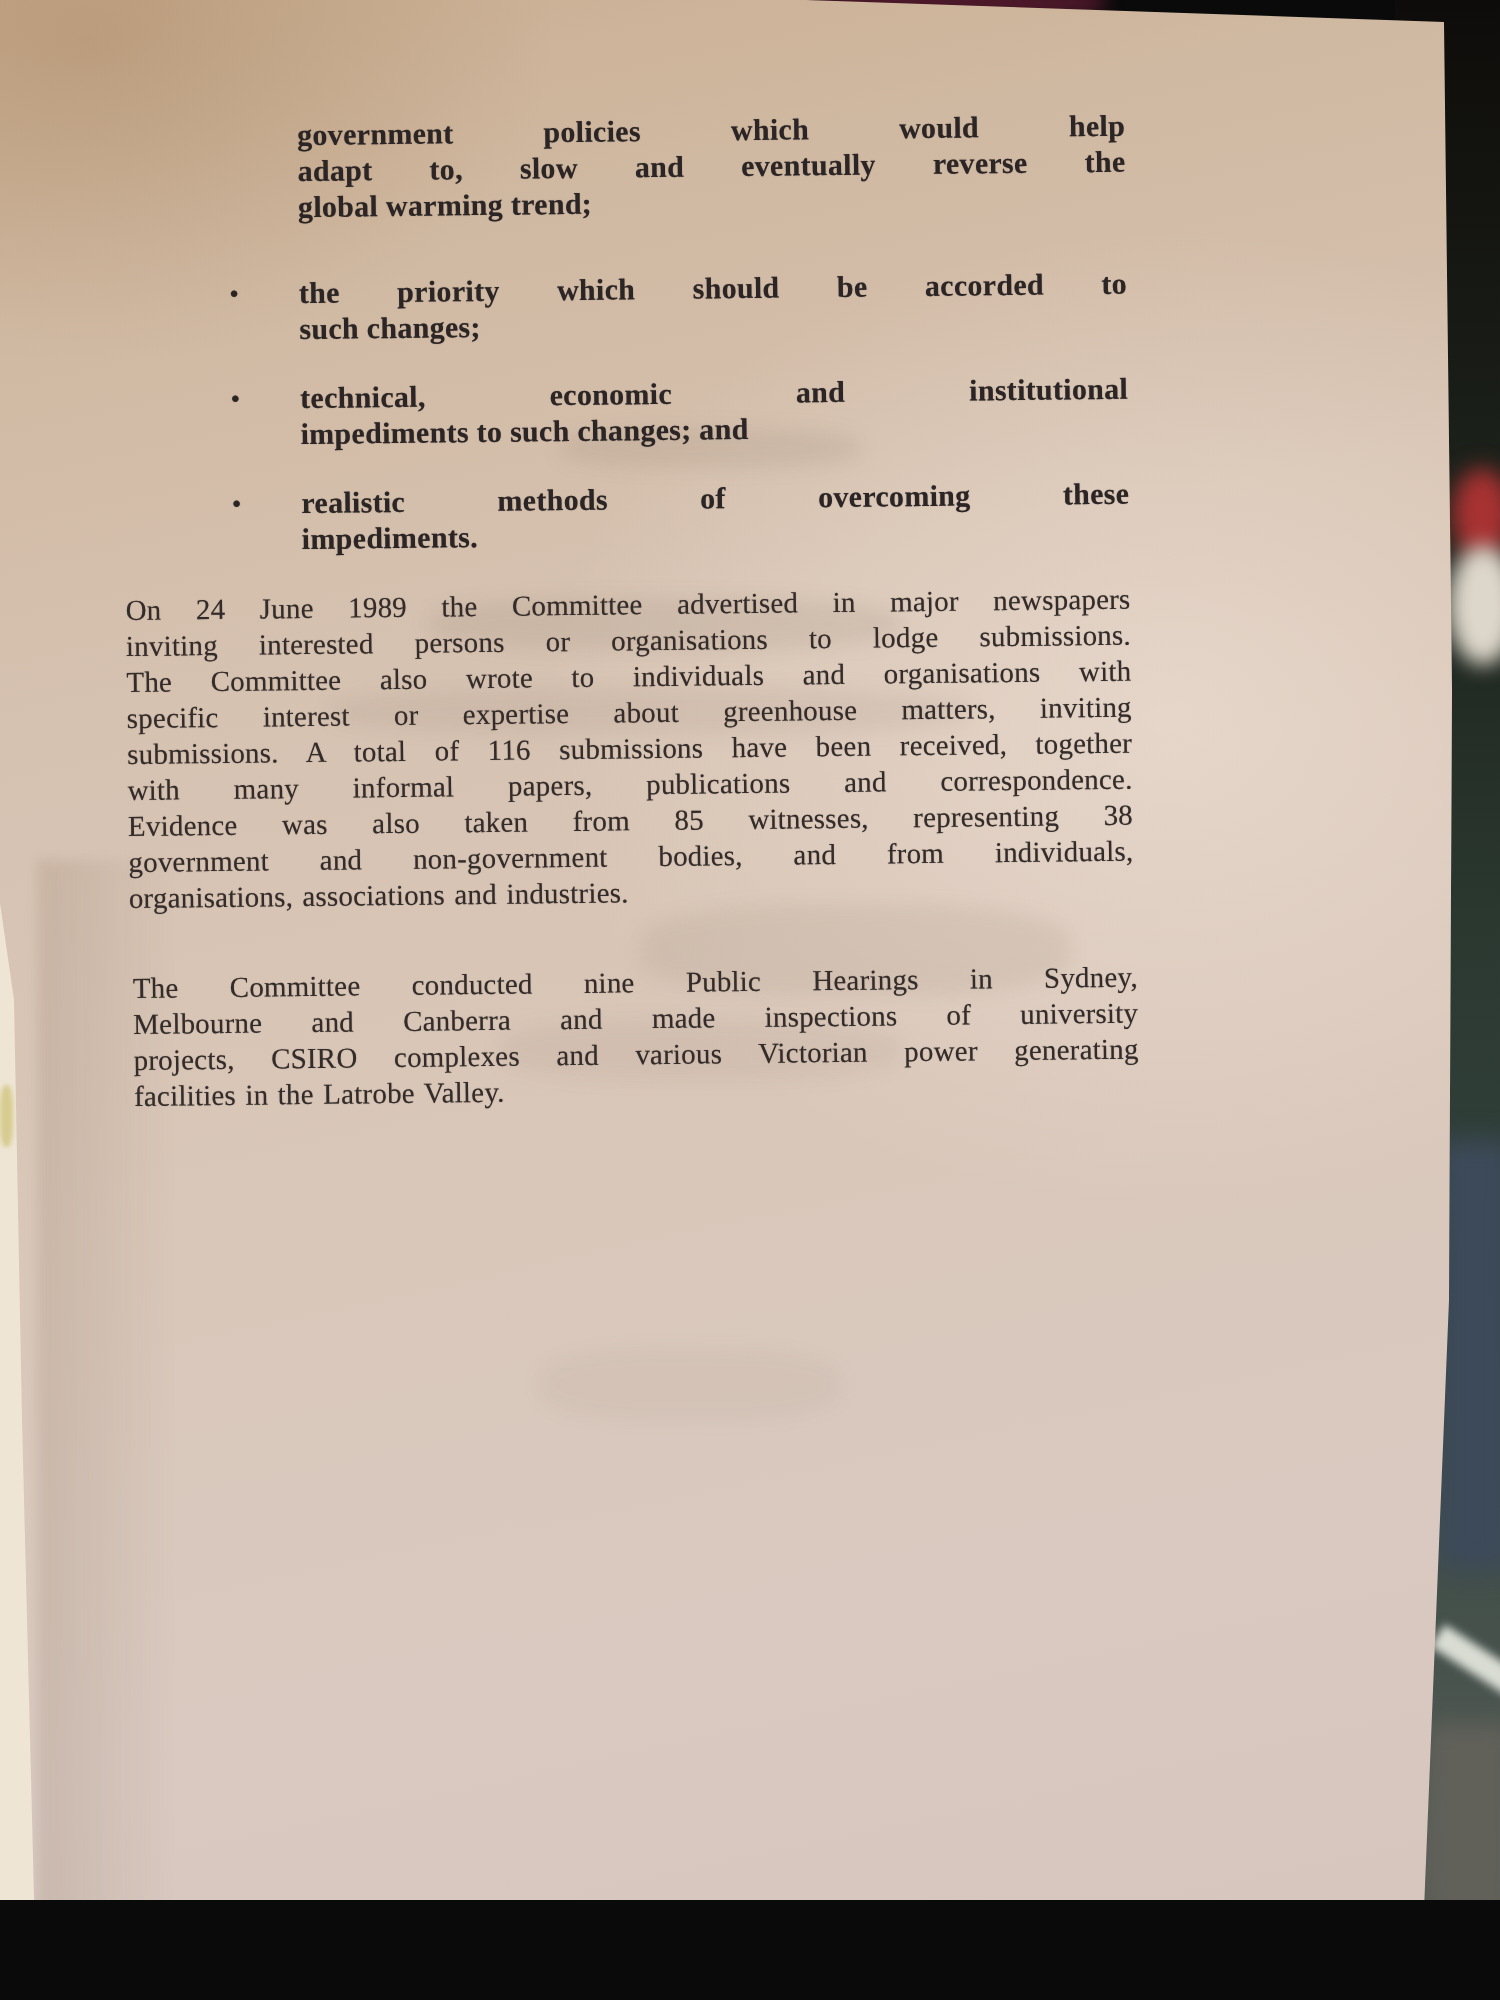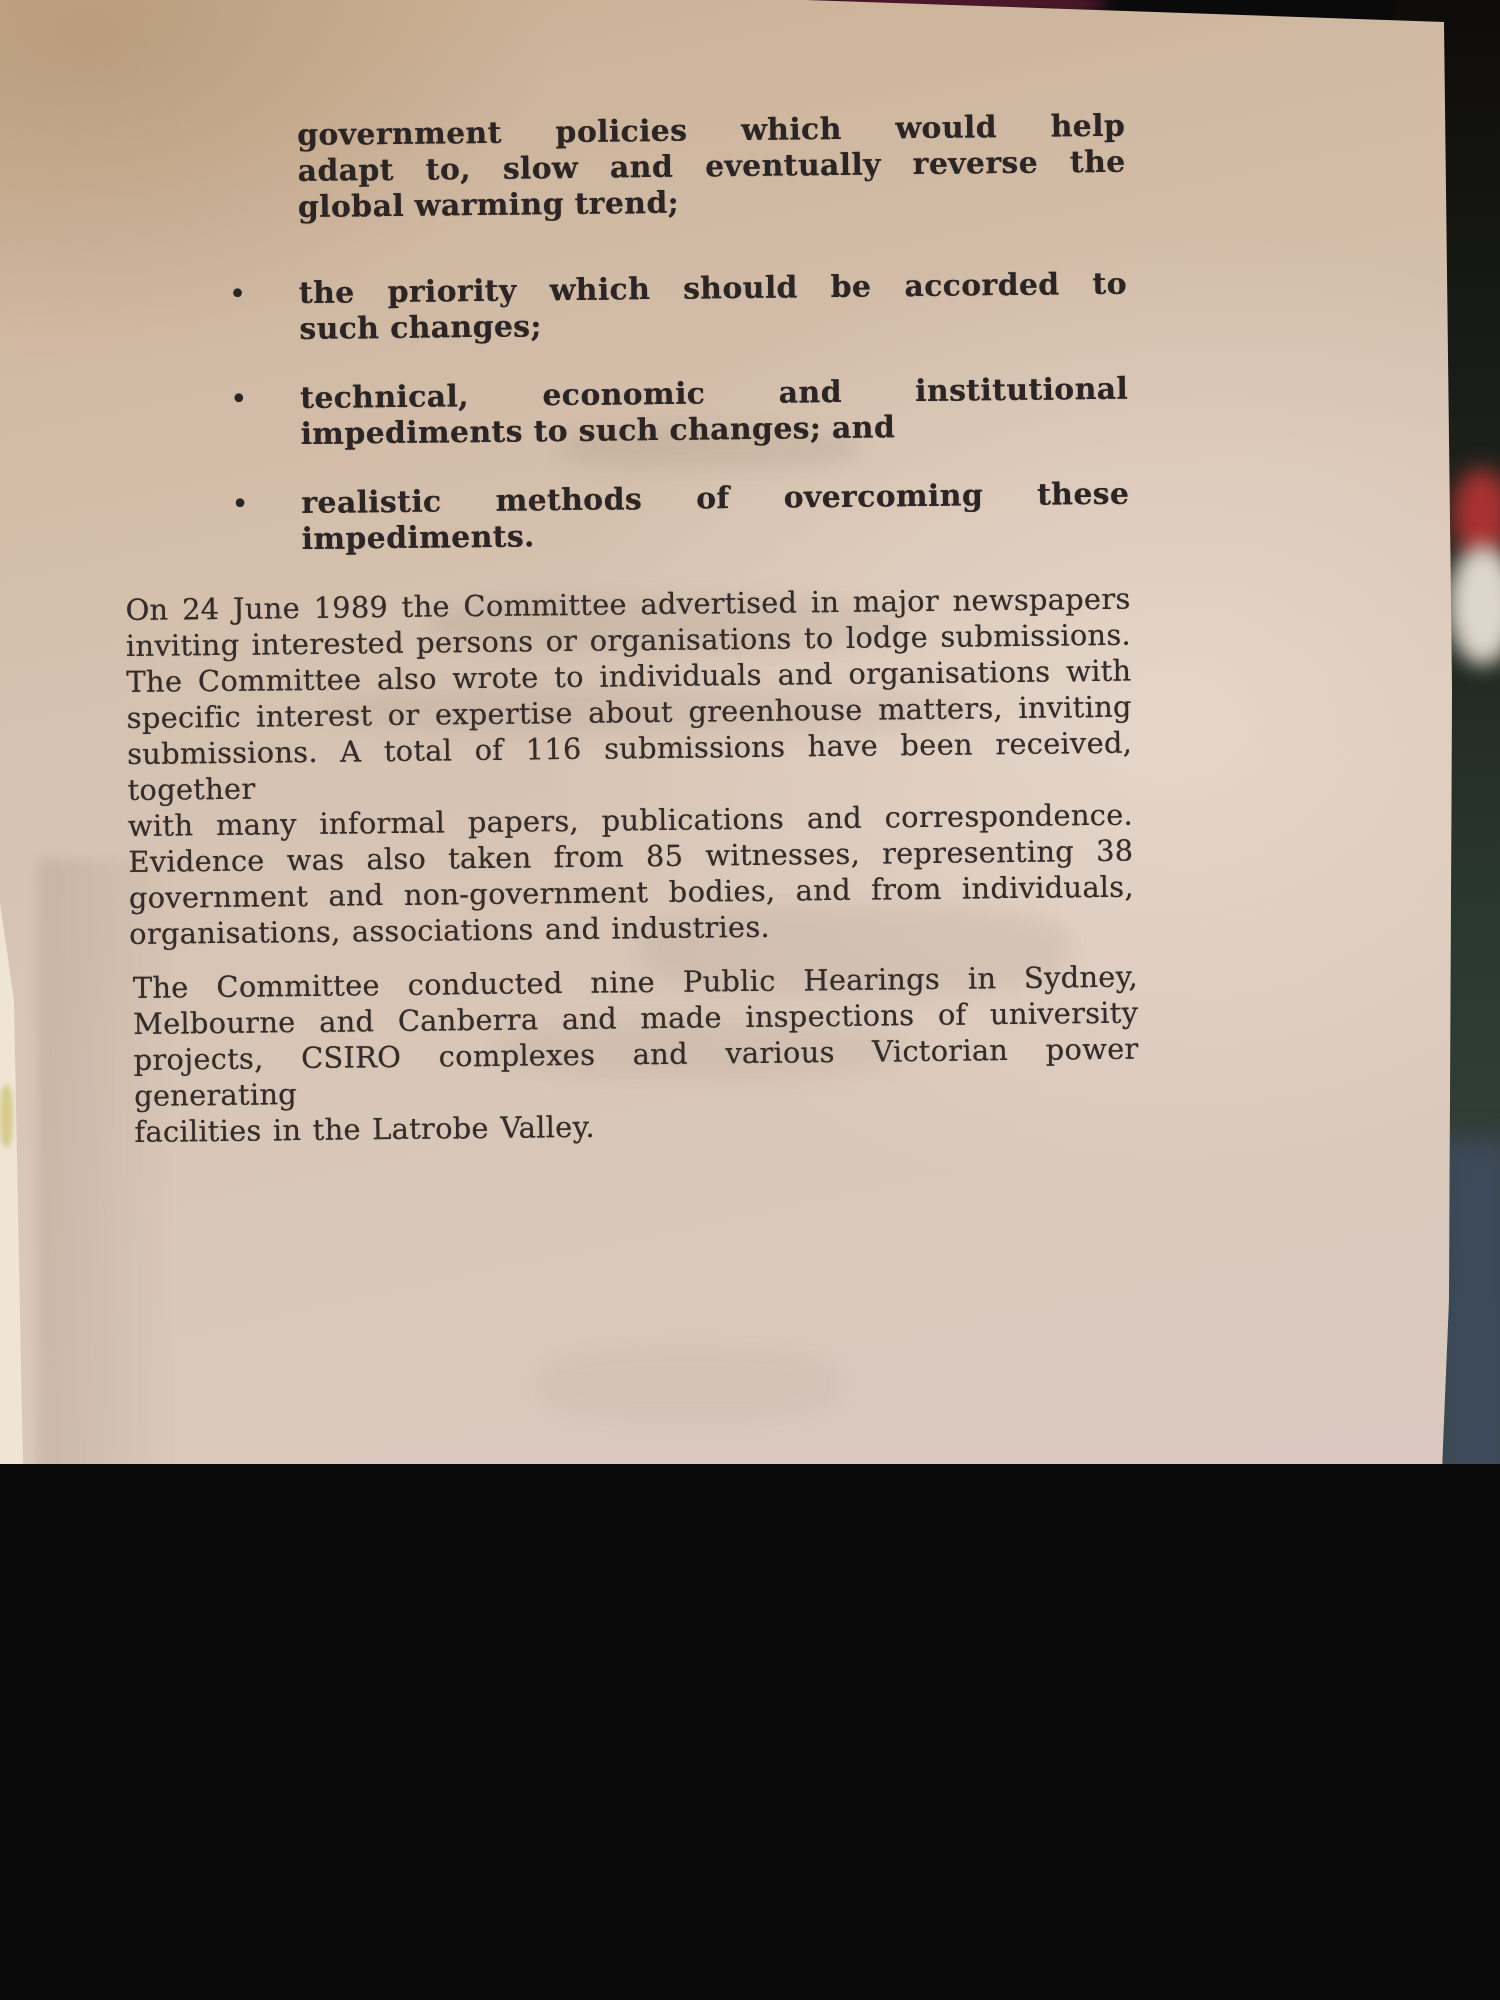--- a/index.html
+++ b/index.html
@@ -4,21 +4,21 @@
 <style>
   :root{
     --c-paper_mid:#d2bfae;
   }
   html,body{margin:0;padding:0;}
   body{
     width:1500px;height:2000px;overflow:hidden;
     background:var(--c-backdrop,#0a0a0a);
     font-family:"DejaVu Serif","Liberation Serif",serif;
   }
-  #photo{position:relative;width:1500px;height:1464px;overflow:hidden;}
+  #photo{position:relative;width:1500px;height:1900px;overflow:hidden;font-family:Liberation Serif, serif;}
 
   
   .bg-right{
     position:absolute;left:1395px;top:0;width:105px;height:2000px;
     background:linear-gradient(180deg,#0e0c0a 0%,#161813 14%,#20271f 30%,
       #2a3830 46%,#31403a 60%,#3a4a43 72%,#49534e 84%,#5a5f57 93%,#4b4b42 100%);
   }
   .blob-red{position:absolute;left:1452px;top:468px;width:60px;height:92px;
     background:var(--c-red_object,#a83232);border-radius:50%;filter:blur(11px);}
   .blob-white{position:absolute;left:1448px;top:545px;width:70px;height:120px;

